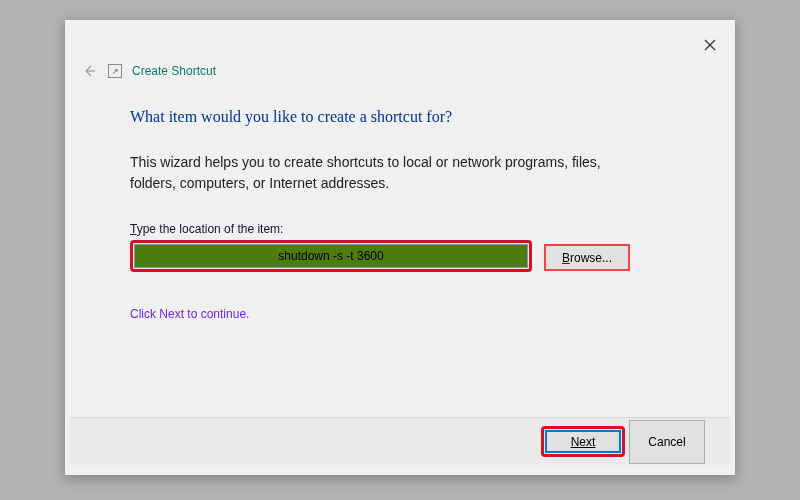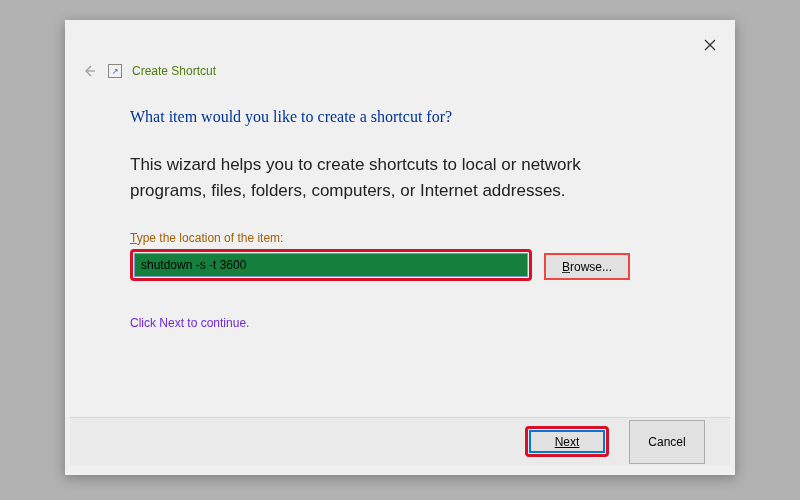--- a/index.html
+++ b/index.html
@@ -67,70 +67,71 @@
       background: #f0f0f0;
       border: 1px solid #888;
       display: flex;
       align-items: center;
       justify-content: center;
       font-size: 8px;
       color: #4a6a8a;
     }
     .window-title {
       font-size: 12px;
-      color: #4d7c0f;
+      color: #0f766e;
     }
     .content {
       position: absolute;
       left: 65px;
       top: 88px;
       right: 40px;
     }
     .main-heading {
       color: #003399;
       font-size: 16px;
       font-weight: 400;
       margin-bottom: 26px;
       font-family: Liberation Serif, serif;
     }
     .description {
-      font-size: 17px;
+      font-size: 14px;
       color: #222;
       line-height: 1.5;
       margin-bottom: 28px;
       max-width: 520px;
     }
     .field-label {
       font-size: 12px;
-      color: #a16207;
+      color: #0f172a;
       margin-bottom: 4px;
     }
     .field-label::first-letter {
       text-decoration: underline;
     }
     .input-row {
       display: flex;
       gap: 12px;
       align-items: flex-start;
     }
     .input-wrapper {
       border: 3px solid #d51027;
       border-radius: 4px;
       padding: 1px;
       width: 402px;
     }
     .location-input {
       width: 100%;
       height: 24px;
       border: 1px solid #7a9ac0;
-      background: #15803d;
+      background: #4d7c0f;
       font-family: "Segoe UI", Tahoma, sans-serif;
       font-size: 12px;
       padding: 2px 6px;
       outline: none;
+      text-align: center;
     }
     .browse-btn {
       height: 27px;
       padding: 0 16px;
       font-size: 12px;
       font-family: "Segoe UI", Tahoma, sans-serif;
       background: #e1e1e1;
       border: 2px solid #ef4444;
       cursor: pointer;
       margin-top: 4px;
@@ -151,21 +152,21 @@
       bottom: 10px;
       left: 5px;
       right: 5px;
       height: 48px;
       background: #eaeaea;
       border-top: 1px solid #d8d8d8;
       display: flex;
       justify-content: flex-end;
       align-items: center;
       padding-right: 25px;
-      gap: 20px;
+      gap: 4px;
     }
     .next-wrapper {
       border: 3px solid #d51027;
       border-radius: 4px;
       padding: 1px;
     }
     .next-btn {
       width: 76px;
       height: 23px;
       font-size: 12px;

